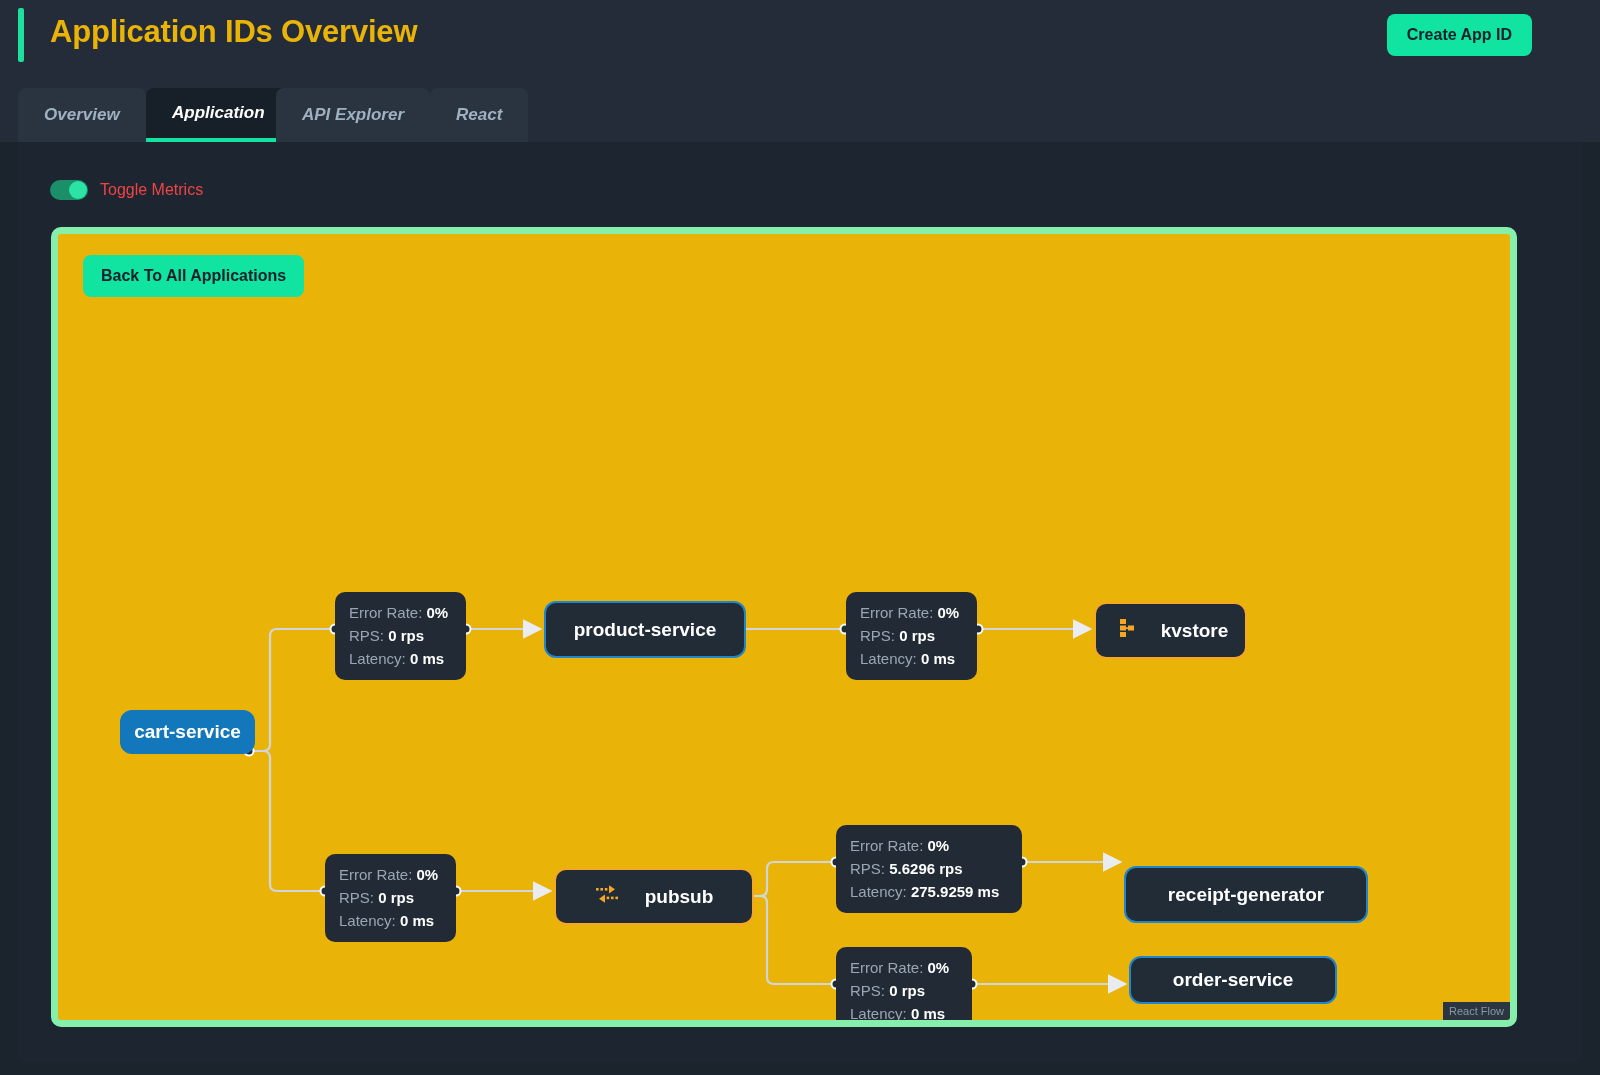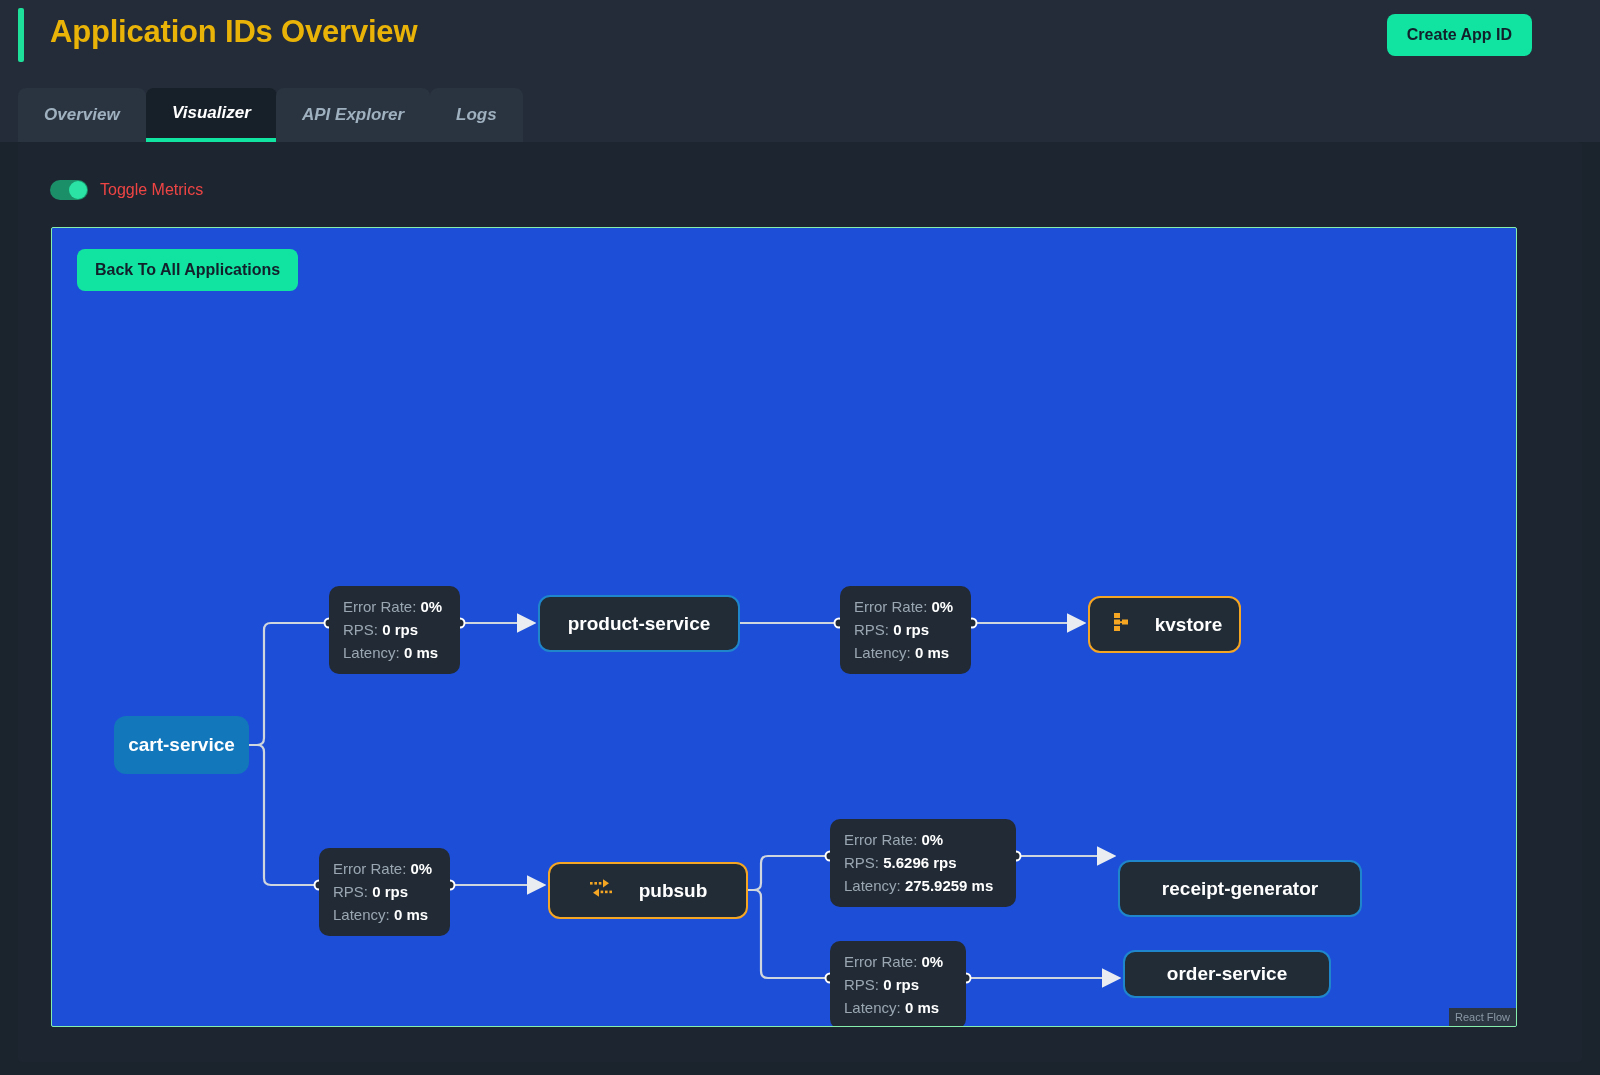--- a/index.html
+++ b/index.html
@@ -74,23 +74,23 @@
     position: absolute; right: 1px; top: 1px;
     width: 18px; height: 18px; border-radius: 50%;
     background: #2ae3a4;
   }
   .toggle-label { font-size: 16px; color: #ef4444; }
 
   
   .canvas {
     position: absolute; left: 33px; top: 85px;
     width: 1466px; height: 800px;
-    background: #1d4ed8;
-    border: 1px solid #86efac;
-    border-radius: 2px;
+    background: #eab308;
+    border: 7px solid #86efac;
+    border-radius: 10px;
     overflow: hidden;
   }
   .back-btn {
     position: absolute; left: 25px; top: 21px;
     height: 42px; padding: 0 18px;
     background: #11e4a0; color: #12202b;
     border: none; border-radius: 8px;
     font-family: "Liberation Sans", sans-serif;
     font-size: 16px; font-weight: bold; cursor: pointer;
     z-index: 5;
@@ -142,23 +142,23 @@
 <body>
 
 <div class="header">
   <div class="title-accent"></div>
   <div class="page-title">Application IDs Overview</div>
   <button class="create-btn">Create App ID</button>
 </div>
 
 <div class="tabbar">
   <div class="tab" id="tab0" style="left:18px">Overview</div>
-  <div class="tab active" id="tab1" style="left:146px">Visualizer</div>
+  <div class="tab active" id="tab1" style="left:146px">Application</div>
   <div class="tab" id="tab2" style="left:276px">API Explorer</div>
-  <div class="tab" id="tab3" style="left:430px">Logs</div>
+  <div class="tab" id="tab3" style="left:430px">React</div>
 </div>
 
 <div class="main">
 
   <div class="toggle-row">
     <div class="switch">
       <div class="knob"></div>
     </div>
     <span class="toggle-label">Toggle Metrics</span>
   </div>
@@ -236,21 +236,21 @@
       <div><span>RPS:</span> <b>5.6296 rps</b></div>
       <div><span>Latency:</span> <b>275.9259 ms</b></div>
     </div>
 
     <div class="metric" style="left:778px; top:713px; width:136px">
       <div><span>Error Rate:</span> <b>0%</b></div>
       <div><span>RPS:</span> <b>0 rps</b></div>
       <div><span>Latency:</span> <b>0 ms</b></div>
     </div>
 
-    <div class="node filled" style="left:56px; top:488px; width:135px; height:58px">
+    <div class="node filled" style="left:56px; top:476px; width:135px; height:44px">
       <span>cart-service</span>
     </div>
 
     <div class="node outline-blue" style="left:480px; top:367px; width:202px; height:57px">
       <span>product-service</span>
     </div>
 
     <div class="node outline-orange" style="left:1030px; top:368px; width:153px; height:57px">
       <span class="ic">
         <svg width="22" height="22" viewBox="0 0 22 22">

